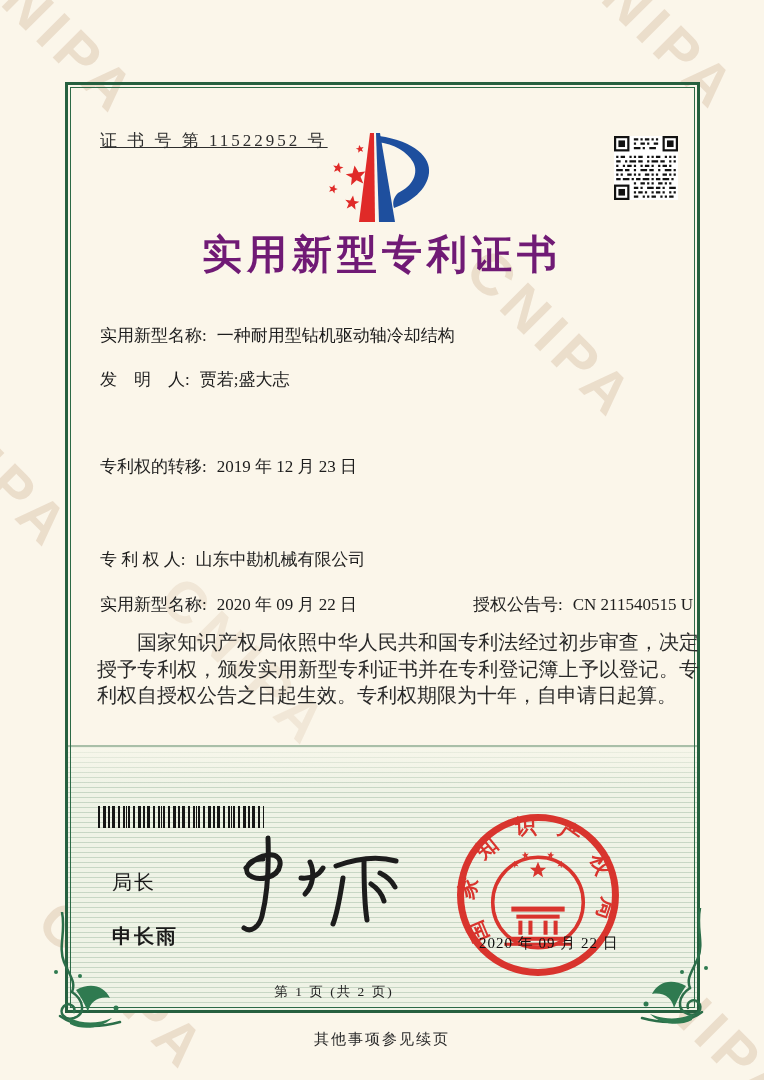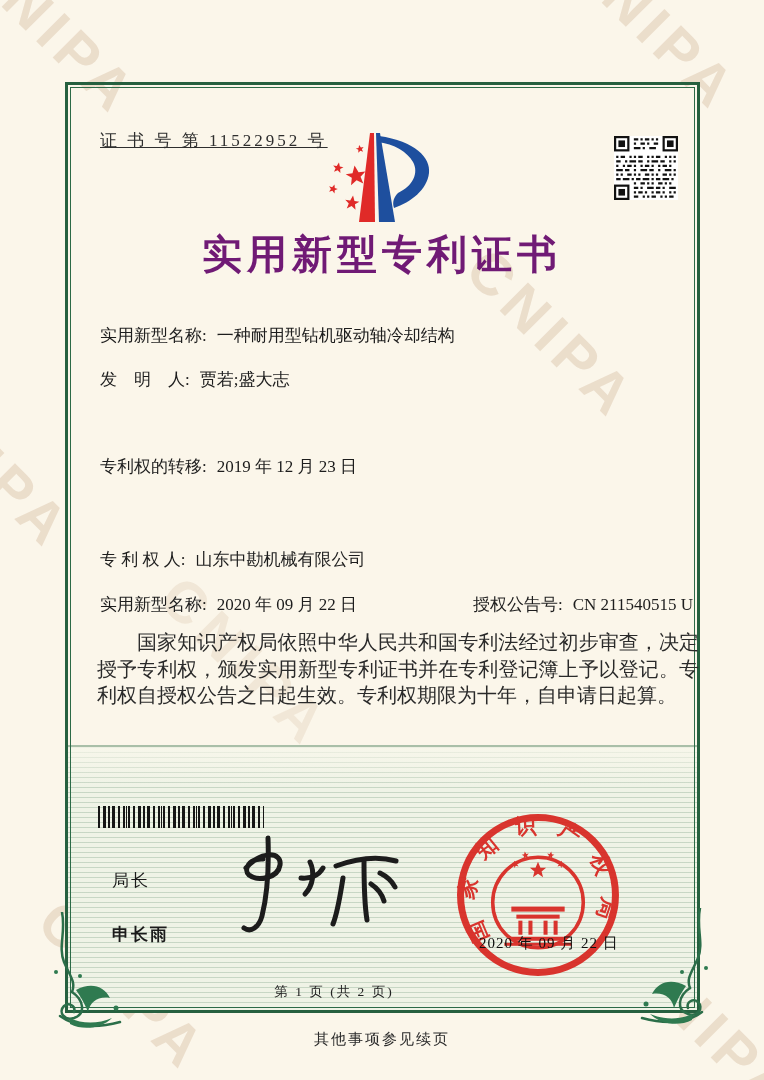--- a/index.html
+++ b/index.html
@@ -65,21 +65,21 @@
   }
   .barcode{
     position:absolute;left:98px;top:806px;width:166px;height:22px;
     background-image:
       repeating-linear-gradient(90deg,#161616 0 2px,rgba(0,0,0,0) 2px 5px),
       repeating-linear-gradient(90deg,#161616 0 1px,rgba(0,0,0,0) 1px 7px);
   }
   .role,.rname{
     position:absolute;left:112px;
     font-family:"Liberation Sans","DejaVu Sans",sans-serif;
-    font-size:17px;font-weight:500;color:#1b1b1b;letter-spacing:2px;
+    font-size:20px;font-weight:500;color:#1b1b1b;letter-spacing:2px;
   }
   .role{top:869px;} .rname{top:923px;font-weight:bold;}
   .sig{position:absolute;left:218px;top:828px;width:195px;height:110px;}
   .seal{position:absolute;left:454px;top:811px;width:168px;height:168px;}
   .sealdate{
     position:absolute;left:479px;top:934px;font-size:15px;letter-spacing:1px;color:#101010;
     white-space:nowrap;
   }
   .orn{position:absolute;width:80px;height:118px;}
   .ornL{left:46px;top:912px;}

